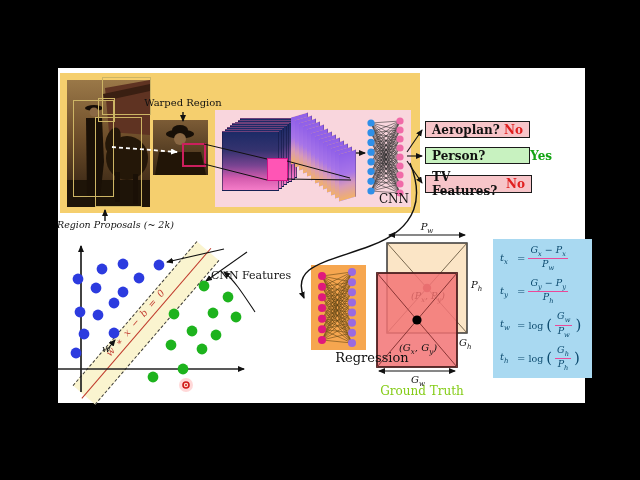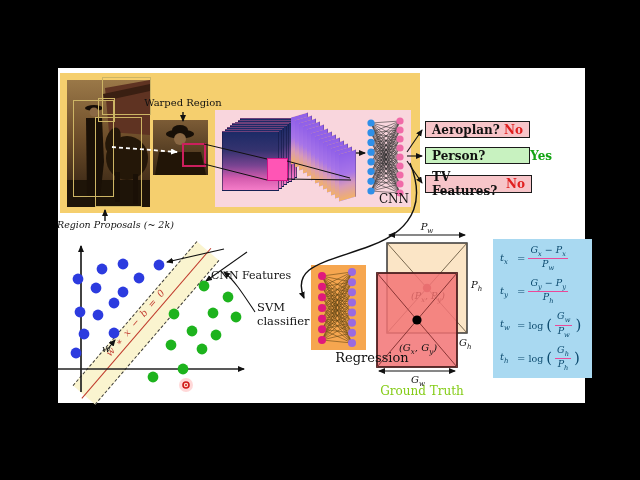--- a/index.html
+++ b/index.html
@@ -98,24 +98,20 @@
 
   <div class="abs band">
     <div class="band-line"></div>
     <div class="band-text">w ∗ x − b = 0</div>
   </div>
 
   <div class="lbl ctr" style="left:183px;top:97px;font-size:10px;">Warped Region</div>
   <div class="lbl" style="left:57px;top:219px;font-size:9.5px;font-style:italic;">Region Proposals (~ 2k)</div>
   <div class="lbl ctr bold" style="left:394px;top:192px;font-size:12px;">CNN</div>
   <div class="lbl ctr bold" style="left:251px;top:234px;font-size:11px;margin-top:35px;">CNN Features</div>
-  <div class="lbl bold" style="left:257px;top:300px;font-size:11.5px;line-height:14px;">
-    <div>SVM</div>
-      <div>classifier</div>
-  </div>
   <div class="lbl ctr bold" style="left:354px;top:350px;font-size:13px;margin-left:18px;">Regression</div>
   <div class="lbl ctr bold" style="left:422px;top:384px;font-size:12px;color:#84cc16;">Ground Truth</div>
   <div class="lbl ctr math" style="left:427px;top:221px;font-size:10px;">P<sub>w</sub></div>
   <div class="lbl math" style="left:471px;top:279px;font-size:10px;">P<sub>h</sub></div>
   <div class="lbl math" style="left:459px;top:337px;font-size:10px;">G<sub>h</sub></div>
   <div class="lbl ctr math" style="left:418px;top:374px;font-size:10px;">G<sub>w</sub></div>
   <div class="lbl ctr math" style="left:428px;top:290px;font-size:9.5px;color:rgba(200,90,90,0.8);">(P<sub>x</sub>, P<sub>y</sub>)</div>
   <div class="lbl ctr math" style="left:418px;top:342px;font-size:10px;">(G<sub>x</sub>, G<sub>y</sub>)</div>
   <div class="lbl math" style="left:102px;top:343px;font-size:10px;">w</div>
 

